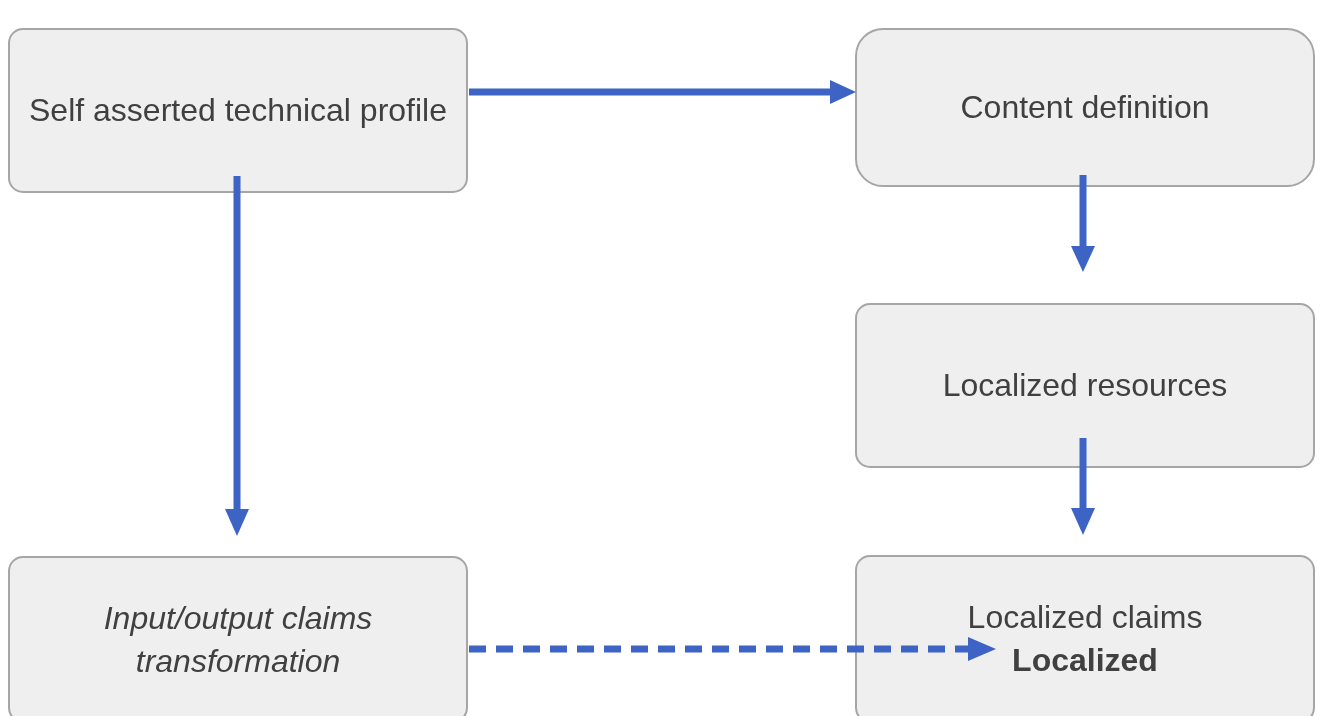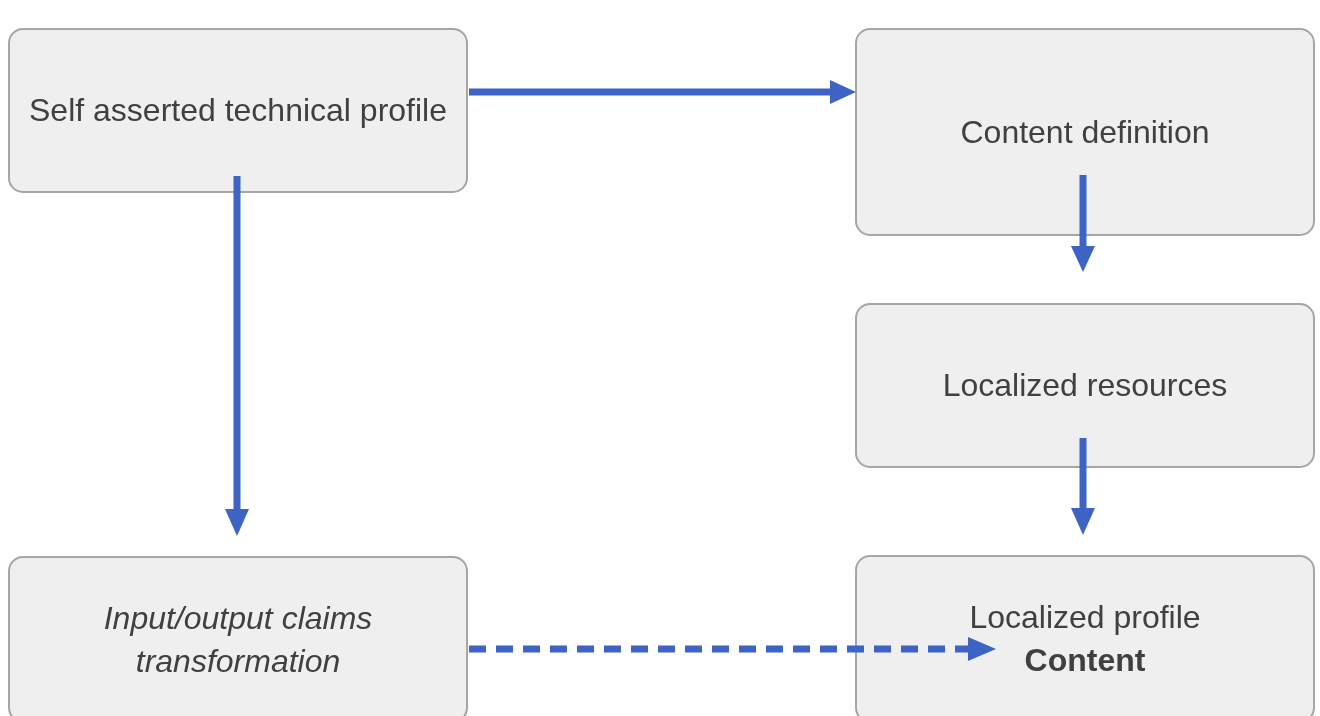--- a/index.html
+++ b/index.html
@@ -34,21 +34,21 @@
     color: var(--text);
     font-size: 32px;
     line-height: 1.34;
     padding: 8px 18px;
     margin-top: 19px;
   }
   .node .node-label { display: block; }
   .node .node-label-bold { display: block; font-weight: bold; }
 
   .node-tl { left: 8px;   top: 9px;   width: 460px; height: 165px; }
-  .node-tr { left: 855px; top: 9px;   width: 460px; height: 208px; }
+  .node-tr { left: 855px; top: 9px;   width: 460px; height: 159px; border-radius: 28px; }
   .node-mr { left: 855px; top: 284px; width: 460px; height: 165px; }
   .node-br { left: 855px; top: 536px; width: 460px; height: 168px; }
   .node-bl { left: 8px;   top: 537px; width: 460px; height: 167px; font-style: italic; }
 
   .arrows {
     position: absolute;
     left: 0; top: 0;
     width: 1320px;
     height: 716px;
     pointer-events: none;
@@ -72,22 +72,22 @@
 
   <div class="node node-tr">
     <span class="node-label">Content definition</span>
   </div>
 
   <div class="node node-mr">
     <span class="node-label">Localized resources</span>
   </div>
 
   <div class="node node-br">
-    <span class="node-label">Localized profile</span>
-    <span class="node-label-bold">Content</span>
+    <span class="node-label">Localized claims</span>
+    <span class="node-label-bold">Localized</span>
   </div>
 
   <div class="node node-bl">
     <span class="node-label">Input/output claims transformation</span>
   </div>
 
   <svg class="arrows" viewBox="0 0 1320 716" xmlns="http://www.w3.org/2000/svg" aria-hidden="true">
 
     <g>
       <line class="arrow-line" x1="469" y1="92" x2="832" y2="92"></line>

